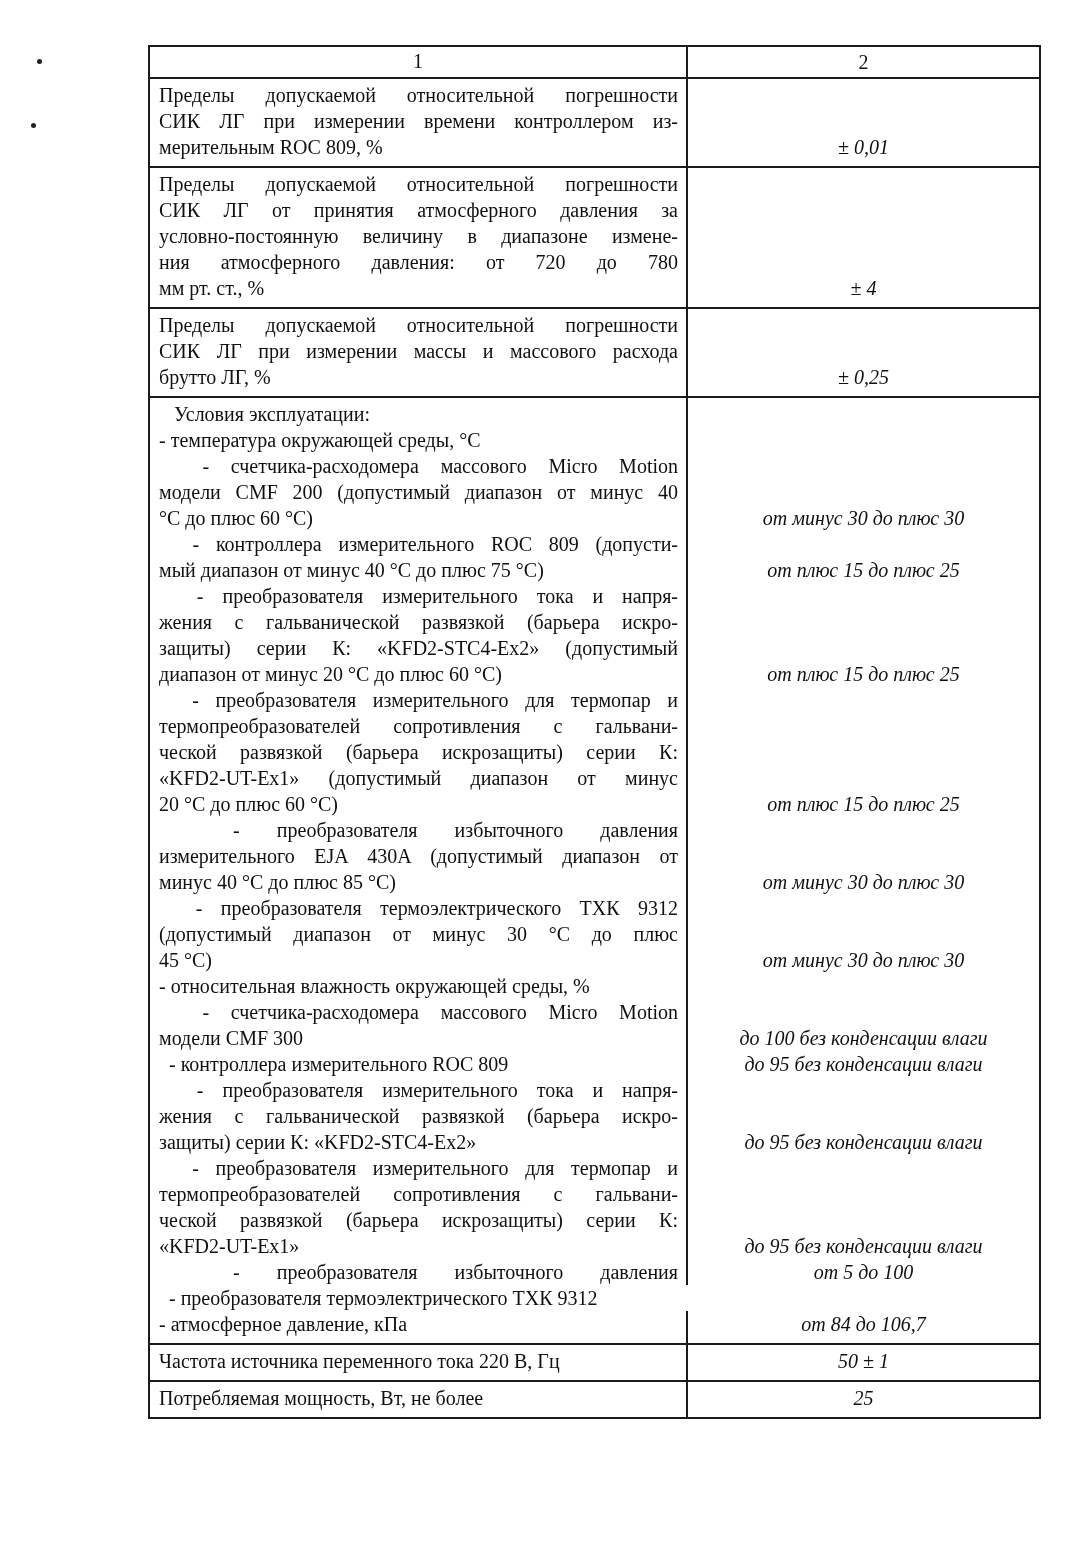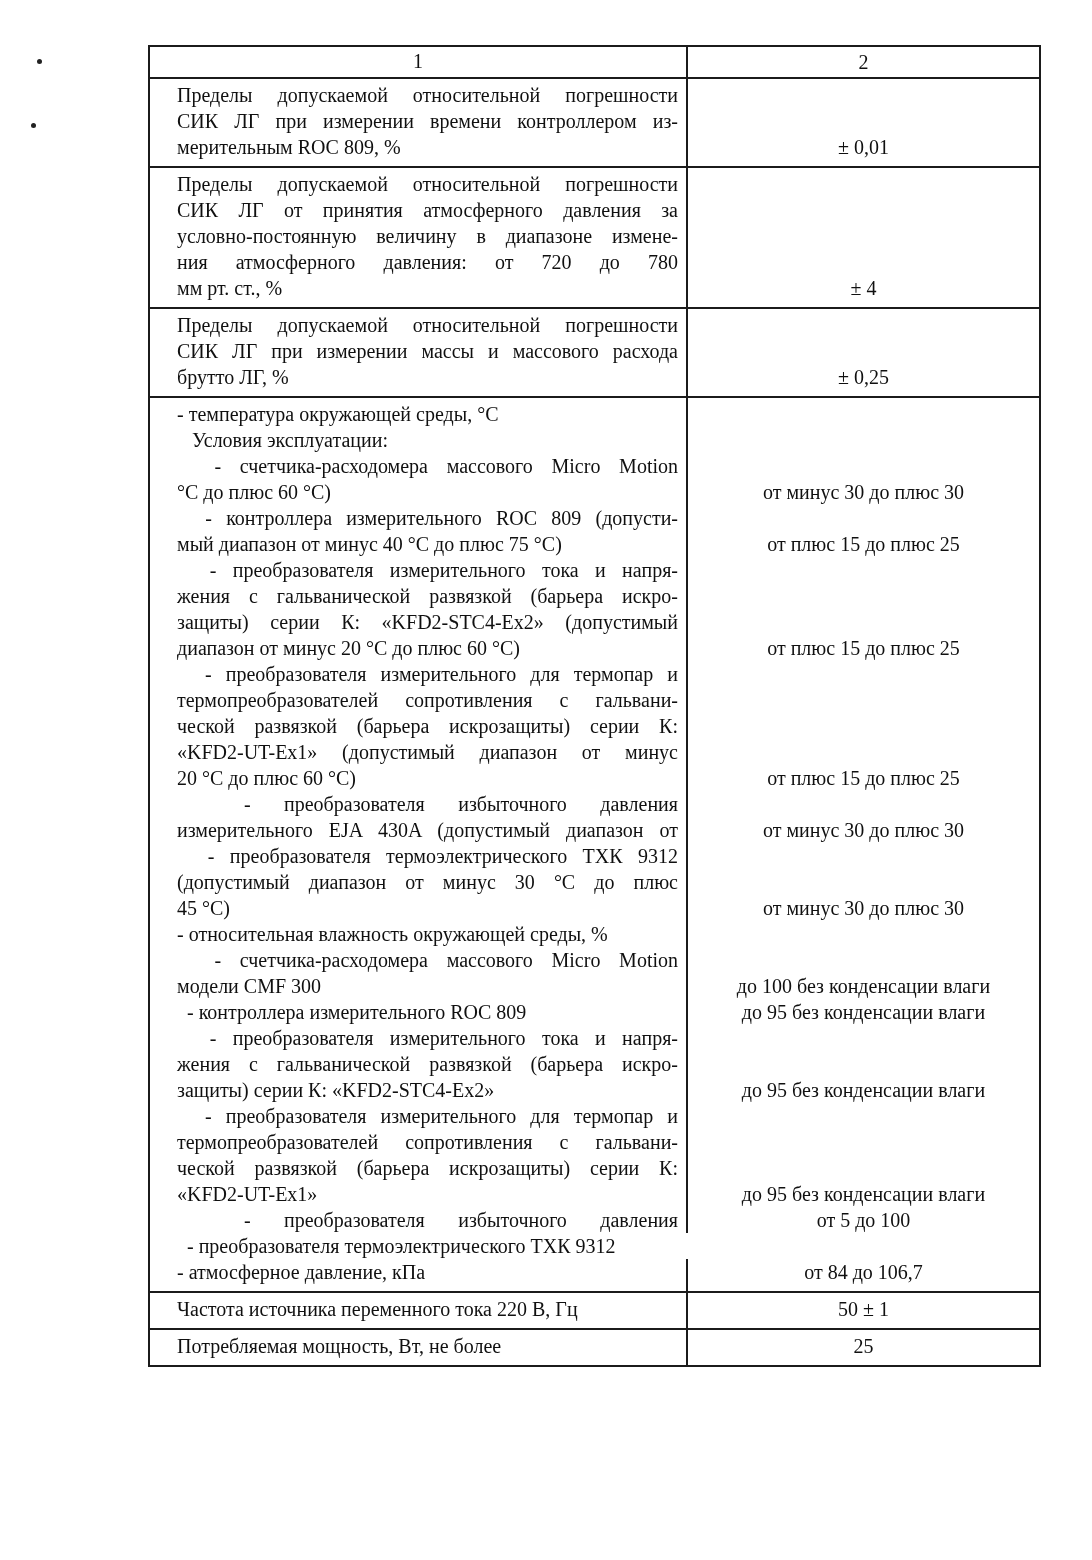--- a/index.html
+++ b/index.html
@@ -31,31 +31,31 @@
     border: 2px solid #1b1b1b;
     font-size: 20px;
     line-height: 26px;
   }
   .trow { display: flex; align-items: stretch; }
   .bordered { border-top: 2px solid #1b1b1b; }
 
   .cell-l {
     flex: 0 0 536px;
     width: 536px;
-    padding: 3px 8px 6px 27px;
+    padding: 3px 8px 6px 9px;
   }
   .cell-r {
     flex: 1 1 auto;
     border-left: 2px solid #1b1b1b;
     display: flex;
     align-items: flex-end;
     justify-content: center;
     padding: 3px 6px 6px 6px;
   }
-  .val { text-align: right; }
+  .val { text-align: right; font-style: italic; }
 
   .line { min-height: 26px; }
   .line.stretch { text-align: justify; text-align-last: justify; }
 
   
   .trow.header { height: 30px; }
   .trow.header .cell-l {
     text-align: center;
     padding: 1px 0 1px 0;
   }
@@ -113,37 +113,38 @@
             <div class="line stretch">СИК ЛГ при измерении массы и массового расхода</div>
             <div class="line">брутто ЛГ, %</div>
           </div>
           <div class="cell-r">
             <div class="val">± 0,25</div>
           </div>
         </div>
         <div class="tgroup bordered">
           <div class="trow">
             <div class="cell-l">
+              <div class="line">&nbsp;&nbsp;&nbsp;Условия эксплуатации:</div>
+            </div>
+            <div class="cell-r">
+              <div class="val"></div>
+            </div>
+          </div>
+          <div class="trow">
+            <div class="cell-l">
               <div class="line">- температура окружающей среды, °С</div>
             </div>
             <div class="cell-r">
               <div class="val"></div>
             </div>
           </div>
           <div class="trow">
             <div class="cell-l">
-              <div class="line">&nbsp;&nbsp;&nbsp;Условия эксплуатации:</div>
-            </div>
-            <div class="cell-r">
-              <div class="val"></div>
-            </div>
-          </div>
-          <div class="trow">
-            <div class="cell-l">
               <div class="line stretch">&nbsp;&nbsp;- счетчика-расходомера массового Micro Motion</div>
+              <div class="line stretch">модели CMF 200 (допустимый диапазон от минус 40</div>
               <div class="line">°С до плюс 60 °С)</div>
             </div>
             <div class="cell-r">
               <div class="val">от минус 30 до плюс 30</div>
             </div>
           </div>
           <div class="trow">
             <div class="cell-l">
               <div class="line stretch">&nbsp;&nbsp;- контроллера измерительного ROC 809 (допусти-</div>
               <div class="line">мый диапазон от минус 40 °С до плюс 75 °С)</div>
@@ -172,20 +173,21 @@
               <div class="line">20 °С до плюс 60 °С)</div>
             </div>
             <div class="cell-r">
               <div class="val">от плюс 15 до плюс 25</div>
             </div>
           </div>
           <div class="trow">
             <div class="cell-l">
               <div class="line stretch">&nbsp;&nbsp;- преобразователя избыточного давления</div>
               <div class="line stretch">измерительного EJA 430A (допустимый диапазон от</div>
+              <div class="line">минус 40 °С до плюс 85 °С)</div>
             </div>
             <div class="cell-r">
               <div class="val">от минус 30 до плюс 30</div>
             </div>
           </div>
           <div class="trow">
             <div class="cell-l">
               <div class="line stretch">&nbsp;&nbsp;- преобразователя термоэлектрического ТХК 9312</div>
               <div class="line stretch">(допустимый диапазон от минус 30 °С до плюс</div>
               <div class="line">45 °С)</div>

